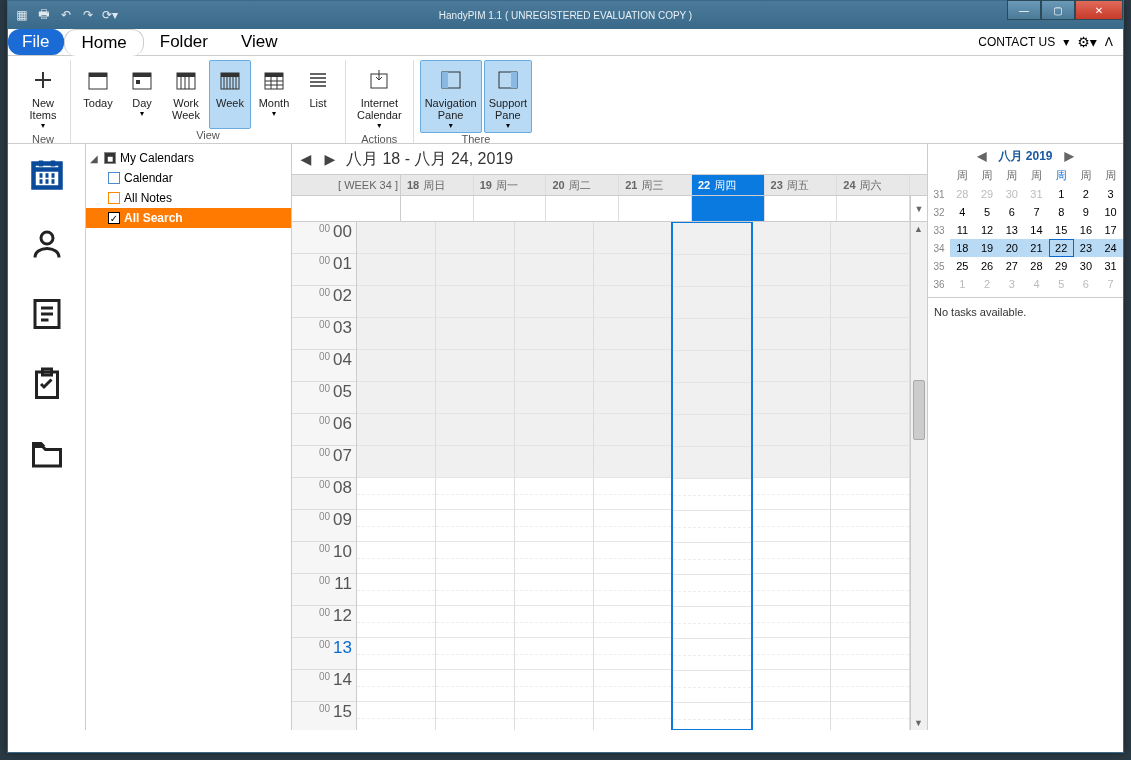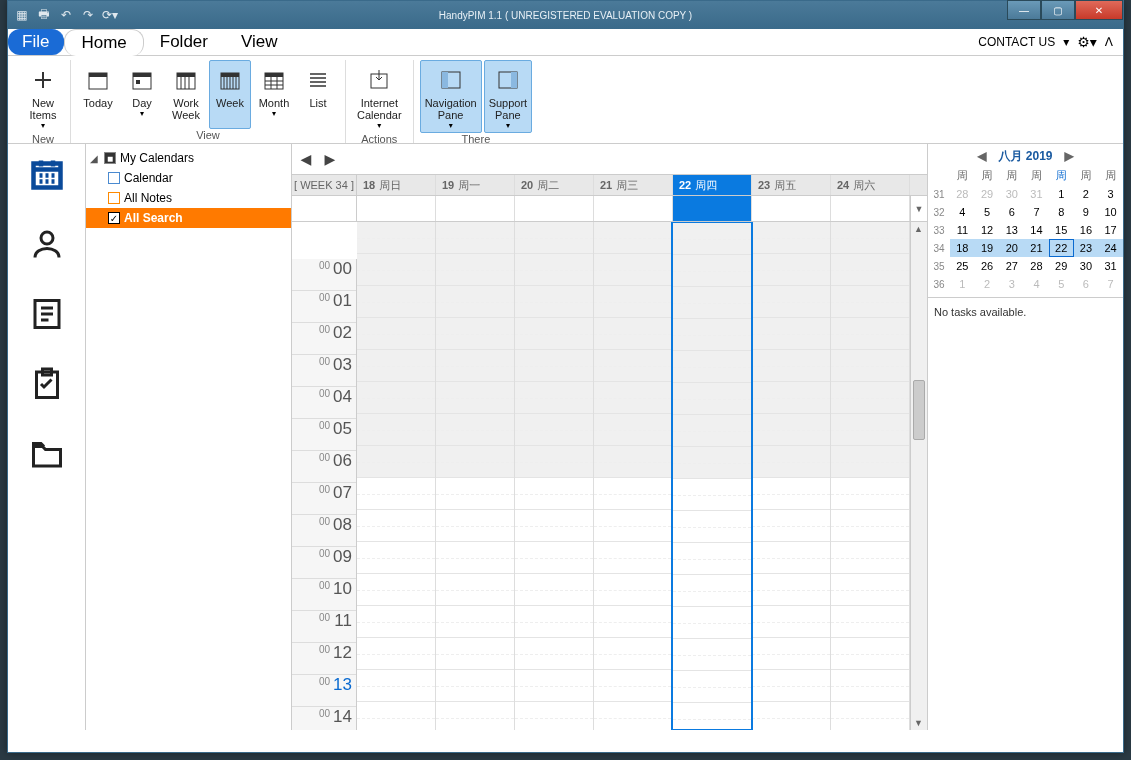--- a/index.html
+++ b/index.html
@@ -51,33 +51,33 @@
 
 .calendar-main { flex: 1; display: flex; flex-direction: column; background: #fff; min-width: 0; }
 .cal-header { height: 30px; display: flex; align-items: center; padding: 0 6px; gap: 8px; }
 .cal-nav-btn { width: 16px; height: 20px; cursor: pointer; font-size: 14px; color: #444; display: flex; align-items: center; justify-content: center; }
 .cal-title { font-size: 16px; color: #333; }
 .cal-search { margin-left: auto; display: flex; align-items: center; border: 1px solid #aaa; height: 22px; width: 190px; }
 .cal-search input { border: none; outline: none; flex: 1; padding: 0 6px; font-size: 12px; }
 .cal-search-btn { width: 24px; display: flex; align-items: center; justify-content: center; cursor: pointer; }
 
 .cal-dayheader { height: 22px; display: flex; background: #e8e8e8; border-top: 1px solid #ccc; border-bottom: 1px solid #ccc; font-size: 11px; color: #666; }
-.cal-weeknum { width: 65px; display: flex; align-items: center; justify-content: center; background: #e8e8e8; border-right: 1px solid #ccc; }
+.cal-weeknum { width: 65px; display: flex; align-items: center; justify-content: center; background: #e8e8e8; border-right: 1px solid #ccc; margin-left: 44px; }
 .cal-daycol-h { flex: 1; display: flex; align-items: center; justify-content: flex-start; padding-left: 6px; border-right: 1px solid #ddd; gap: 4px; }
 .cal-daycol-h.sel { background: #0a7ae0; color: #fff; }
 .cal-daycol-h .dn { font-weight: bold; }
 .cal-scroll-gutter { width: 17px; background: #e8e8e8; }
 
 .cal-allday { height: 26px; display: flex; border-bottom: 1px solid #ccc; }
 .cal-allday .cal-weeknum { background: #fff; }
 .cal-allday-col { flex: 1; border-right: 1px solid #ddd; background: #fff; }
 .cal-allday-col.sel { background: #0a7ae0; }
 
 .cal-grid-wrap { flex: 1; display: flex; overflow: hidden; position: relative; }
-.cal-time-col { width: 65px; background: #f6f6f6; border-right: 1px solid #ccc; margin-top: 37px; }
+.cal-time-col { width: 65px; background: #f6f6f6; border-right: 1px solid #ccc; }
 .cal-time-row { height: 32px; display: flex; align-items: flex-start; justify-content: flex-end; padding-right: 4px; border-bottom: 1px solid #ddd; position: relative; }
 .cal-time-hour { font-size: 17px; color: #555; }
 .cal-time-hour.cur { color: #0a6ad0; }
 .cal-time-min { font-size: 10px; color: #888; position: absolute; top: 1px; right: 26px; }
 .cal-days { flex: 1; display: flex; }
 .cal-daycol { flex: 1; border-right: 1px solid #ddd; position: relative; }
 .cal-daycol.sel { border: 2px solid #0a7ae0; margin: -1px; z-index: 1; }
 .cal-hour-line { height: 32px; border-bottom: 1px solid #e4e4e4; position: relative; }
 .cal-hour-line::after { content: ""; position: absolute; top: 50%; left: 0; right: 0; border-top: 1px dashed #eee; }
 .cal-hour-line.nonwork { background: #f0f0f0; }
@@ -315,20 +315,21 @@
       <div class="tree-row sel" style="padding-left:22px">
         <span class="tree-check" style="color:#000;border-color:#000">✓</span>
         <span style="font-weight:bold">All Search</span>
       </div>
     </div>
 
     <div class="calendar-main">
       <div class="cal-header">
         <div class="cal-nav-btn">◀</div>
         <div class="cal-nav-btn">▶</div>
+        <div class="cal-title">八月 18 - 八月 24, 2019</div>
       </div>
       <div class="cal-dayheader">
         <div class="cal-weeknum">[ WEEK 34 ]</div>
         <div id="dayheaders" style="display:flex;flex:1">
             <div class="cal-daycol-h">
               <span class="dn">18</span>
               <span>周日</span>
             </div>
             <div class="cal-daycol-h">
               <span class="dn">19</span>

